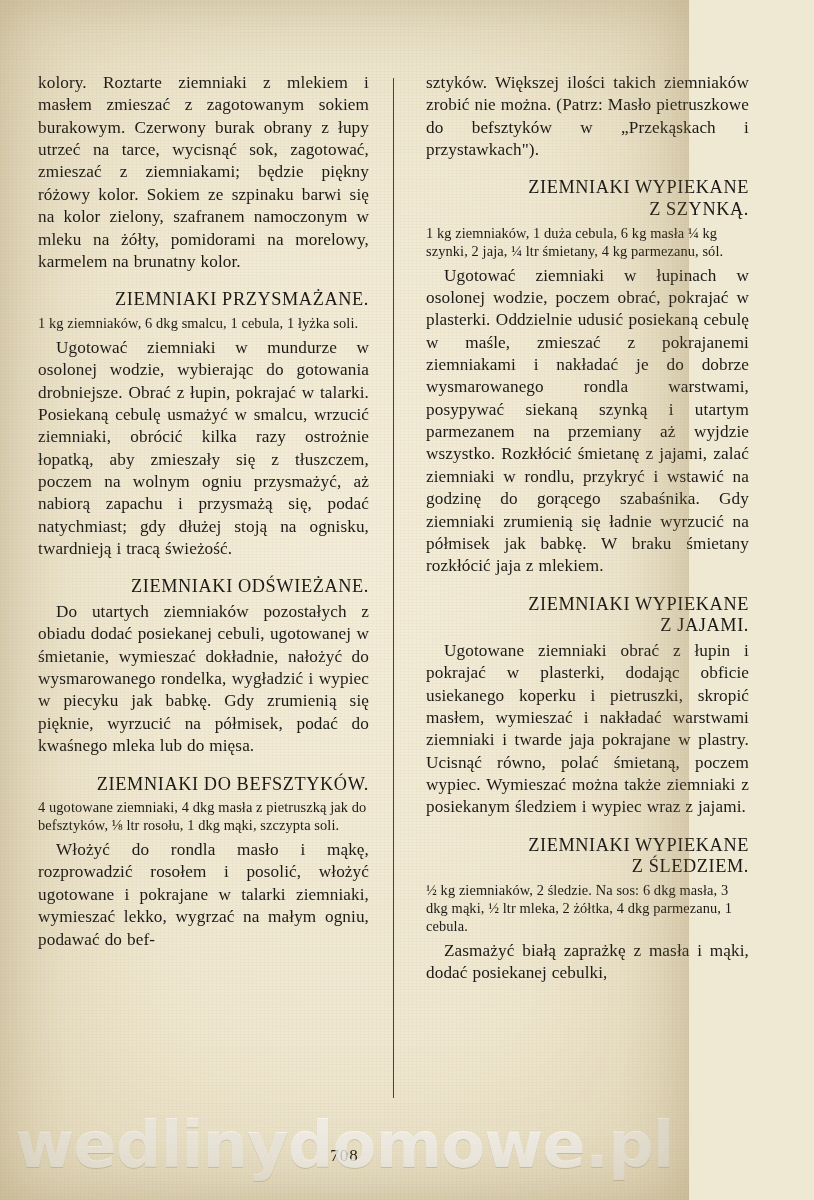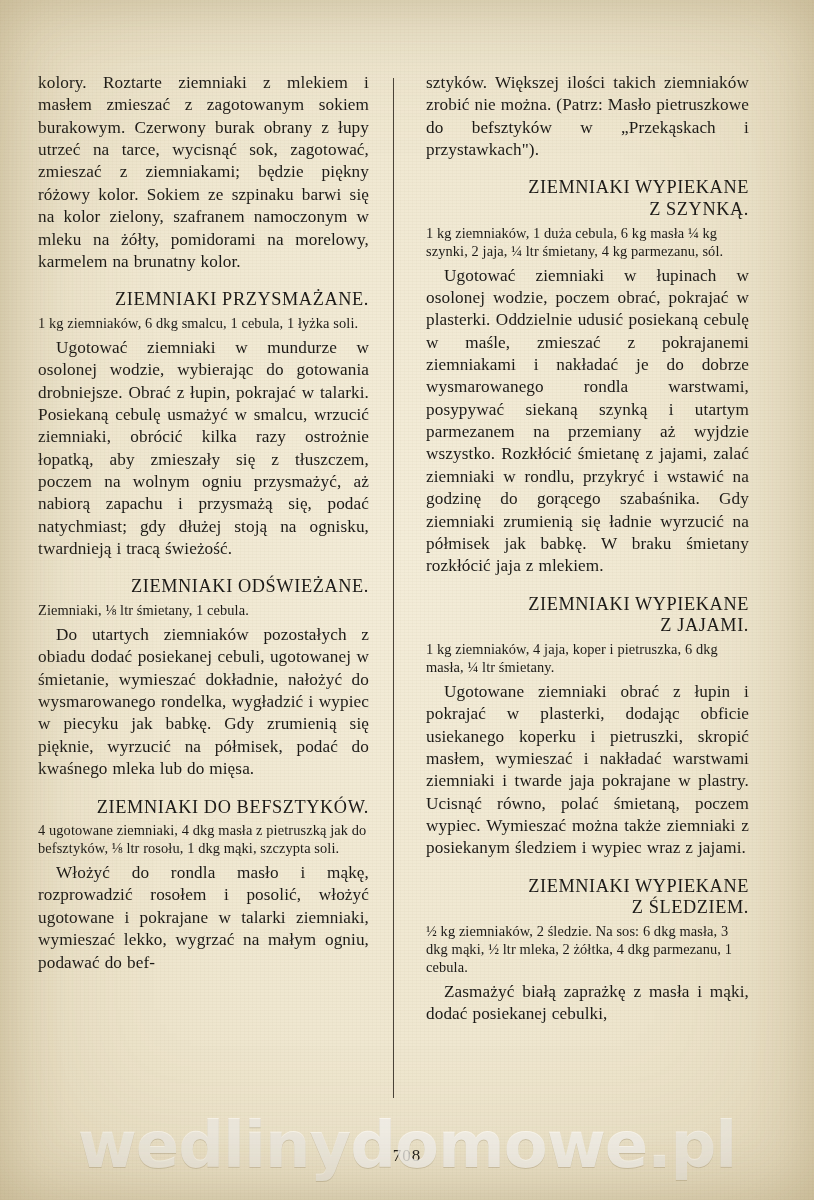--- a/index.html
+++ b/index.html
@@ -11,21 +11,21 @@
     height: 1200px;
     background: #efe8d2;
     font-family: "Liberation Serif", serif;
     color: #1c1a17;
     position: relative;
     overflow: hidden;
   }
   .page {
     position: absolute;
     top: 0; left: 0;
-    width: 814px;
+    width: 689px;
     height: 1200px;
     background:
       radial-gradient(ellipse at 50% 45%, #f3ecd8 0%, #efe7d0 55%, #e7dcc0 100%);
   }
   .grain {
     position: absolute;
     inset: 0;
     background-image:
       repeating-linear-gradient(0deg, rgba(120,100,60,0.030) 0px, rgba(120,100,60,0.030) 1px, rgba(0,0,0,0) 1px, rgba(0,0,0,0) 3px),
       repeating-linear-gradient(90deg, rgba(120,100,60,0.022) 0px, rgba(120,100,60,0.022) 1px, rgba(0,0,0,0) 1px, rgba(0,0,0,0) 4px);
@@ -130,21 +130,20 @@
 
       <div class="col left">
 
         <p class="body">kolory. Roztarte ziemniaki z mlekiem i masłem zmieszać z zagotowanym sokiem burakowym. Czerwony burak obrany z łupy utrzeć na tarce, wycisnąć sok, zagotować, zmieszać z ziemniakami; będzie piękny różowy kolor. Sokiem ze szpinaku barwi się na kolor zielony, szafranem namoczonym w mleku na żółty, pomidorami na morelowy, karmelem na brunatny kolor.</p>
 
         <h2 class="recipe-title">ZIEMNIAKI PRZYSMAŻANE.</h2>
         <p class="ingredients">1 kg ziemniaków, 6 dkg smalcu, 1 cebula, 1 łyżka soli.</p>
         <p class="body indent">Ugotować ziemniaki w mundurze w osolonej wodzie, wybierając do gotowania drobniejsze. Obrać z łupin, pokrajać w talarki. Posiekaną cebulę usmażyć w smalcu, wrzucić ziemniaki, obrócić kilka razy ostrożnie łopatką, aby zmieszały się z tłuszczem, poczem na wolnym ogniu przysmażyć, aż nabiorą zapachu i przysmażą się, podać natychmiast; gdy dłużej stoją na ognisku, twardnieją i tracą świeżość.</p>
 
         <h2 class="recipe-title">ZIEMNIAKI ODŚWIEŻANE.</h2>
-        <p class="ingredients">Ziemniaki, ⅛ ltr śmietany, 1 cebula.</p>
         <p class="body indent">Do utartych ziemniaków pozostałych z obiadu dodać posiekanej cebuli, ugotowanej w śmietanie, wymieszać dokładnie, nałożyć do wysmarowanego rondelka, wygładzić i wypiec w piecyku jak babkę. Gdy zrumienią się pięknie, wyrzucić na półmisek, podać do kwaśnego mleka lub do mięsa.</p>
 
         <h2 class="recipe-title">ZIEMNIAKI DO BEFSZTYKÓW.</h2>
         <p class="ingredients">4 ugotowane ziemniaki, 4 dkg masła z pietruszką jak do befsztyków, ⅛ ltr rosołu, 1 dkg mąki, szczypta soli.</p>
         <p class="body indent">Włożyć do rondla masło i mąkę, rozprowadzić rosołem i posolić, włożyć ugotowane i pokrajane w talarki ziemniaki, wymieszać lekko, wygrzać na małym ogniu, podawać do bef-</p>
 
       </div>
 
       <div class="divider"></div>
 
@@ -156,21 +155,20 @@
           <span>ZIEMNIAKI WYPIEKANE</span><br>
           <span>Z SZYNKĄ.</span>
         </h2>
         <p class="ingredients">1 kg ziemniaków, 1 duża cebula, 6 kg masła ¼ kg szynki, 2 jaja, ¼ ltr śmietany, 4 kg parmezanu, sól.</p>
         <p class="body indent">Ugotować ziemniaki w łupinach w osolonej wodzie, poczem obrać, pokrajać w plasterki. Oddzielnie udusić posiekaną cebulę w maśle, zmieszać z pokrajanemi ziemniakami i nakładać je do dobrze wysmarowanego rondla warstwami, posypywać siekaną szynką i utartym parmezanem na przemiany aż wyjdzie wszystko. Rozkłócić śmietanę z jajami, zalać ziemniaki w rondlu, przykryć i wstawić na godzinę do gorącego szabaśnika. Gdy ziemniaki zrumienią się ładnie wyrzucić na półmisek jak babkę. W braku śmietany rozkłócić jaja z mlekiem.</p>
 
         <h2 class="recipe-title">
           <span>ZIEMNIAKI WYPIEKANE</span><br>
           <span>Z JAJAMI.</span>
         </h2>
-        <p class="ingredients">1 kg ziemniaków, 4 jaja, koper i pietruszka, 6 dkg masła, ¼ ltr śmietany.</p>
         <p class="body indent">Ugotowane ziemniaki obrać z łupin i pokrajać w plasterki, dodając obficie usiekanego koperku i pietruszki, skropić masłem, wymieszać i nakładać warstwami ziemniaki i twarde jaja pokrajane w plastry. Ucisnąć równo, polać śmietaną, poczem wypiec. Wymieszać można także ziemniaki z posiekanym śledziem i wypiec wraz z jajami.</p>
 
         <h2 class="recipe-title">
           <span>ZIEMNIAKI WYPIEKANE</span><br>
           <span>Z ŚLEDZIEM.</span>
         </h2>
         <p class="ingredients">½ kg ziemniaków, 2 śledzie. Na sos: 6 dkg masła, 3 dkg mąki, ½ ltr mleka, 2 żółtka, 4 dkg parmezanu, 1 cebula.</p>
         <p class="body indent">Zasmażyć białą zaprażkę z masła i mąki, dodać posiekanej cebulki,</p>
 
       </div>

